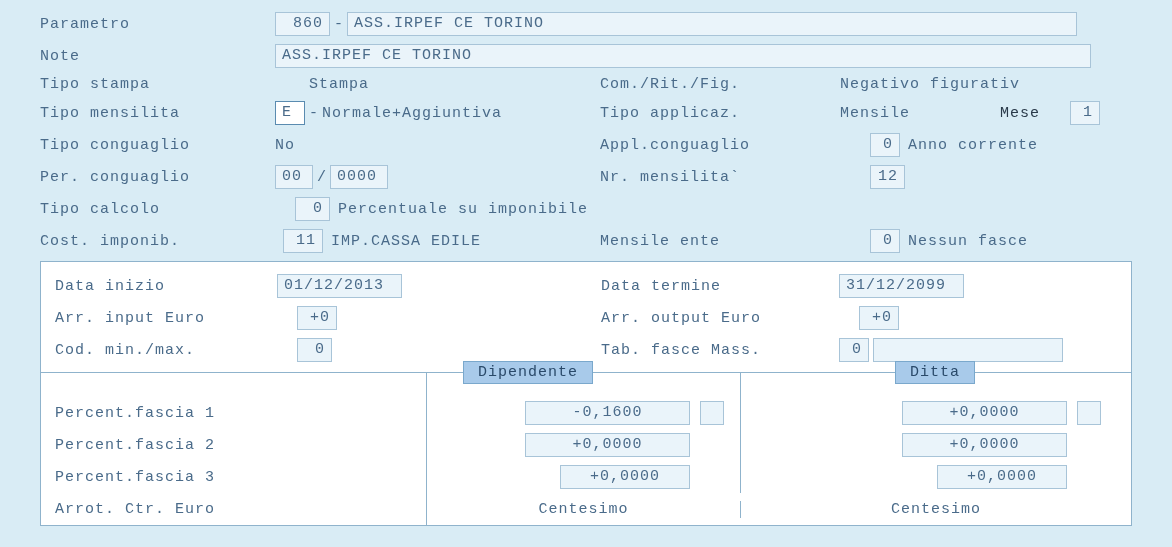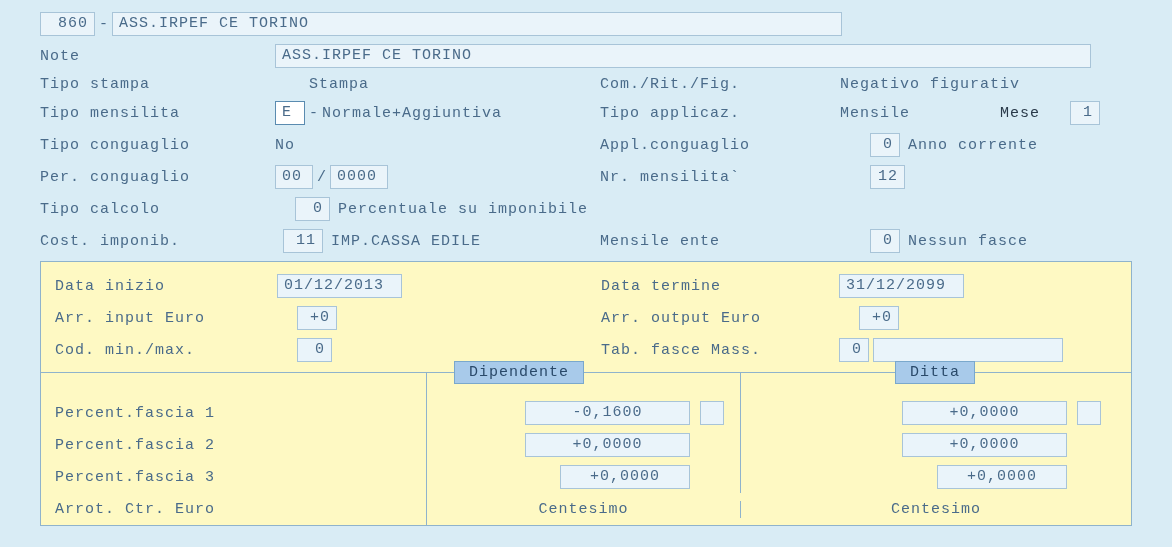--- a/index.html
+++ b/index.html
@@ -50,21 +50,21 @@
     .field.code { width: 40px; text-align: right; }
     .field.date { width: 125px; }
     .field.num { width: 165px; text-align: center; }
     .sep { margin: 0 4px; color: #4a6b8a; }
     .text { color: #4a6b8a; letter-spacing: 1px; }
     .left-col { display: flex; align-items: center; width: 560px; }
     .right-col { display: flex; align-items: center; font-family: Liberation Mono, monospace; }
     .box {
       border: 1px solid #8fb3cc;
       margin: 6px 40px 16px 40px;
-      background: #fef9c3;
+      background: #ffffff;
     }
     .box-row {
       display: flex;
       align-items: center;
       padding: 4px 0 4px 14px;
     }
     .box-row .label { width: 222px; }
     .box-row .left-col { width: 546px; }
     .box-row .label-r { width: 238px; }
     .box-top { padding-top: 12px; padding-bottom: 4px; }
@@ -136,20 +136,21 @@
       background: #eaf4fa;
       border: 1px solid #a8c4d8;
       height: 24px;
       width: 100px;
     }
   </style>
 </head>
 <body>
 
 <div class="row">
+  <span class="label">Parametro</span>
   <span class="field small">860</span>
   <span class="sep">-</span>
   <span class="field" style="width:730px">ASS.IRPEF CE TORINO</span>
 </div>
 
 <div class="row">
   <span class="label">Note</span>
   <span class="wide-field" style="flex:0 0 816px">ASS.IRPEF CE TORINO</span>
 </div>
 
@@ -255,21 +256,21 @@
     <div class="right-col">
       <span class="label-r">Tab. fasce Mass.</span>
       <span class="field xtiny">0</span>
       <span class="empty-field" style="margin-left:4px;width:190px"></span>
     </div>
   </div>
 
   <div class="hr-row">
     <div style="width:386px;border-right:1px solid #8fb3cc;height:24px"></div>
     <div style="width:314px;border-right:1px solid #8fb3cc;height:24px;position:relative">
-      <span class="header-chip" style="left:27px">Dipendente</span>
+      <span class="header-chip" style="left:36px">Dipendente</span>
     </div>
     <div style="flex:1;height:24px;position:relative">
       <span class="header-chip" style="left:154px">Ditta</span>
     </div>
   </div>
 
   <div class="percent-row">
     <div class="percent-label">Percent.fascia 1</div>
     <div class="percent-mid">
       <span class="field num">-0,1600</span>

